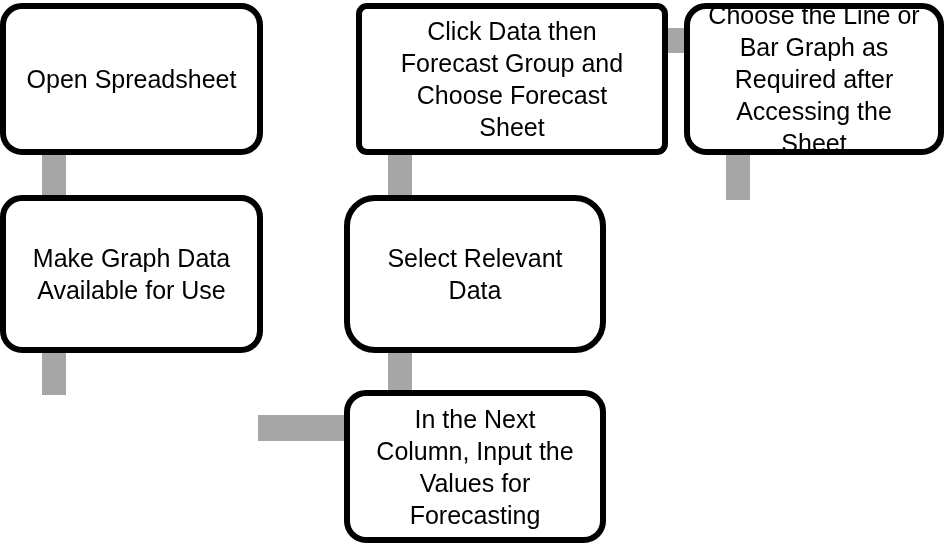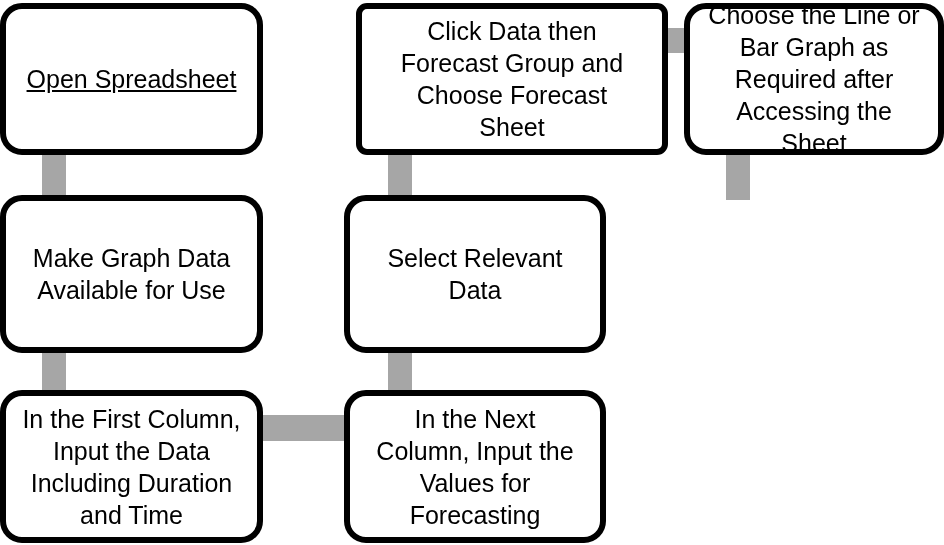--- a/index.html
+++ b/index.html
@@ -37,26 +37,26 @@
     color: #000000;
     white-space: pre-line;
   }
   .connector {
     position: absolute;
     background: #A6A6A6;
     z-index: 1;
   }
 
   
-  #node-open-spreadsheet      { left: 0px;   top: 3px;   width: 263px; height: 152px; text-decoration: underline; }
+  #node-open-spreadsheet      { left: 0px;   top: 3px;   width: 263px; height: 152px; }
   #node-click-data            { left: 356px; top: 3px;   width: 312px; height: 152px; border-radius: 11px; }
   #node-choose-graph          { left: 684px; top: 3px;   width: 260px; height: 152px; justify-content: flex-end; }
 
   #node-make-time-data        { left: 0px;   top: 195px; width: 263px; height: 158px; }
-  #node-select-relevant       { left: 344px; top: 195px; width: 262px; height: 158px; }
+  #node-select-relevant       { left: 344px; top: 195px; width: 262px; height: 158px; border-radius: 31px; }
   #node-forecast-tab          { left: 684px; top: 195px; width: 260px; height: 158px; }
 
   #node-first-column          { left: 0px;   top: 390px; width: 263px; height: 153px; }
   #node-next-column           { left: 344px; top: 390px; width: 262px; height: 153px; }
 
   
   #connector-open-to-maketime    { left: 42px;  top: 150px; width: 24px;  height: 50px; }
   #connector-maketime-to-first   { left: 42px;  top: 348px; width: 24px;  height: 47px; }
   #connector-first-to-next       { left: 258px; top: 415px; width: 92px;  height: 26px; }
   #connector-next-to-select      { left: 388px; top: 348px; width: 24px;  height: 47px; }
@@ -100,26 +100,20 @@
     <span class="node-label">Make Graph Data
 Available for Use</span>
   </div>
 
   <div class="node" id="node-select-relevant">
     <span class="node-label">Select Relevant
 Data</span>
   </div>
 
 
-  <div class="node" id="node-first-column">
-    <span class="node-label">In the First Column,
-Input the Data
-Including Duration
-and Time</span>
-  </div>
 
   <div class="node" id="node-next-column">
     <span class="node-label">In the Next
 Column, Input the
 Values for
 Forecasting</span>
   </div>
 
 </div>
 

